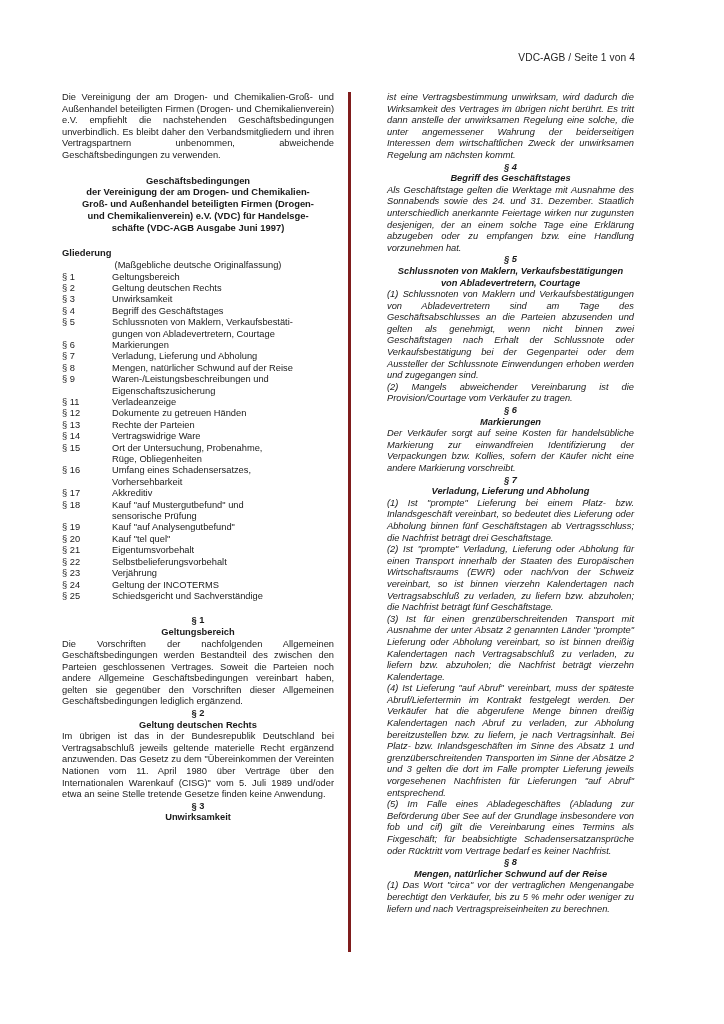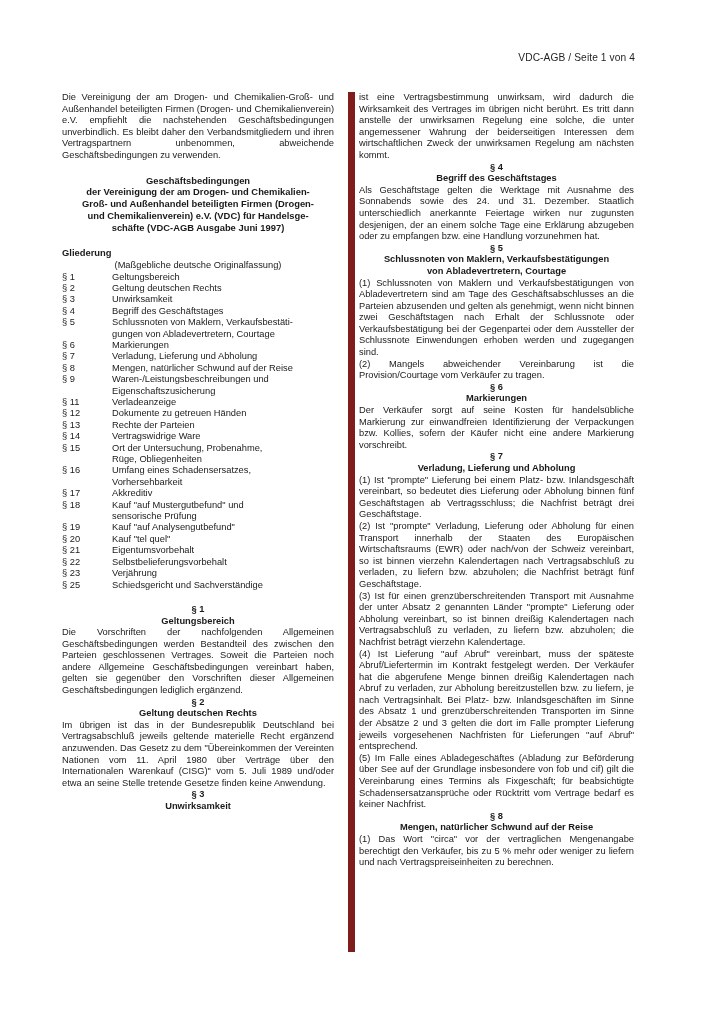--- a/index.html
+++ b/index.html
@@ -44,21 +44,21 @@
     width: 608px;
     height: 860px;
     display: flex;
     gap: 0;
   }
   .col {
     width: 286px;
     box-sizing: border-box;
   }
   .col-left  { padding-right: 14px; }
-  .col-right { padding-left: 4px; border-left: 7px solid #7f1d1d; }
+  .col-right { padding-left: 36px; border-left: 3px solid #7f1d1d; font-style: italic; }
 
   
   p.body {
     margin: 0 0 0 0;
     font-size: 9.3px;
     line-height: 11.6px;
     text-align: justify;
     text-justify: inter-word;
     hyphens: manual;
   }
@@ -244,20 +244,24 @@
               <td class="num">§ 21</td>
               <td class="lbl">Eigentumsvorbehalt</td>
             </tr>
             <tr>
               <td class="num">§ 22</td>
               <td class="lbl">Selbstbelieferungsvorbehalt</td>
             </tr>
             <tr>
               <td class="num">§ 23</td>
               <td class="lbl">Verjährung</td>
+            </tr>
+            <tr>
+              <td class="num">§ 24</td>
+              <td class="lbl">Geltung der INCOTERMS</td>
             </tr>
             <tr>
               <td class="num">§ 25</td>
               <td class="lbl">Schiedsgericht und Sachverständige</td>
             </tr>
           </tbody>
       </table>
 
       <div class="spacer-md"></div>
 

